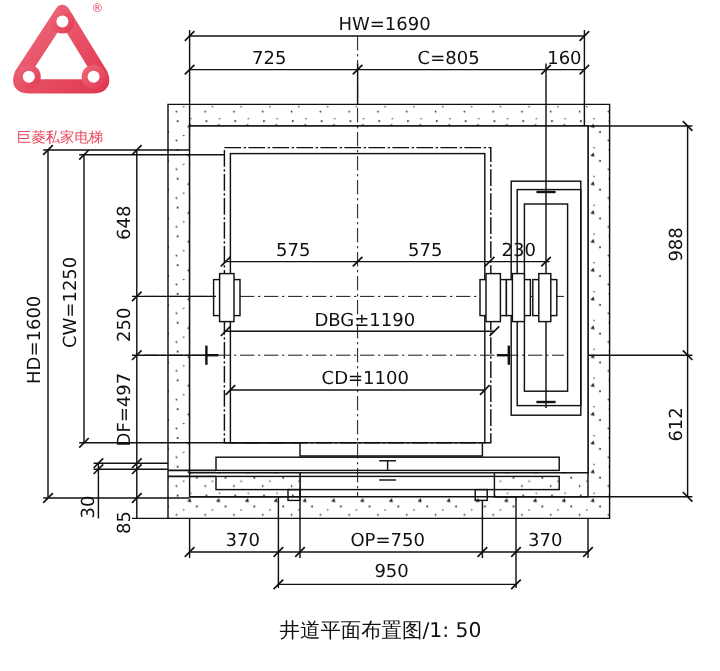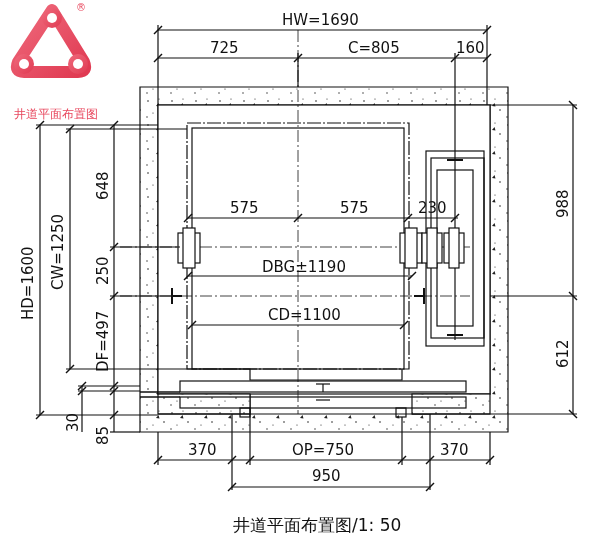--- a/index.html
+++ b/index.html
@@ -25,21 +25,21 @@
     </defs>
     <path d="M52 10 L18 62 Q14 72 24 72 L78 72 Q88 72 84 62 Z" fill="none" stroke="url(#lg)" stroke-width="12" stroke-linejoin="round"></path>
     <circle cx="52" cy="18" r="10" fill="url(#lg)"></circle>
       <circle cx="52" cy="18" r="5" fill="#fff"></circle>
     <circle cx="24" cy="64" r="10" fill="url(#lg)"></circle>
       <circle cx="24" cy="64" r="5" fill="#fff"></circle>
     <circle cx="78" cy="64" r="10" fill="url(#lg)"></circle>
       <circle cx="78" cy="64" r="5" fill="#fff"></circle>
   </svg>
   <span class="reg">®</span>
-  <span class="brand-cn">井道平面布置图</span>
+  <span class="brand-cn">巨菱私家电梯</span>
 </div>
 
 <svg id="drawing" width="600" height="559" viewBox="0 0 600 559">
   <defs>
     <pattern id="concrete" width="24" height="24" patternUnits="userSpaceOnUse">
       <rect width="24" height="24" fill="#fff"></rect>
       <circle cx="4" cy="5" r="0.8" fill="#222"></circle>
       <circle cx="15" cy="3" r="0.6" fill="#222"></circle>
       <circle cx="20" cy="14" r="0.8" fill="#222"></circle>
       <circle cx="9" cy="17" r="0.6" fill="#222"></circle>

